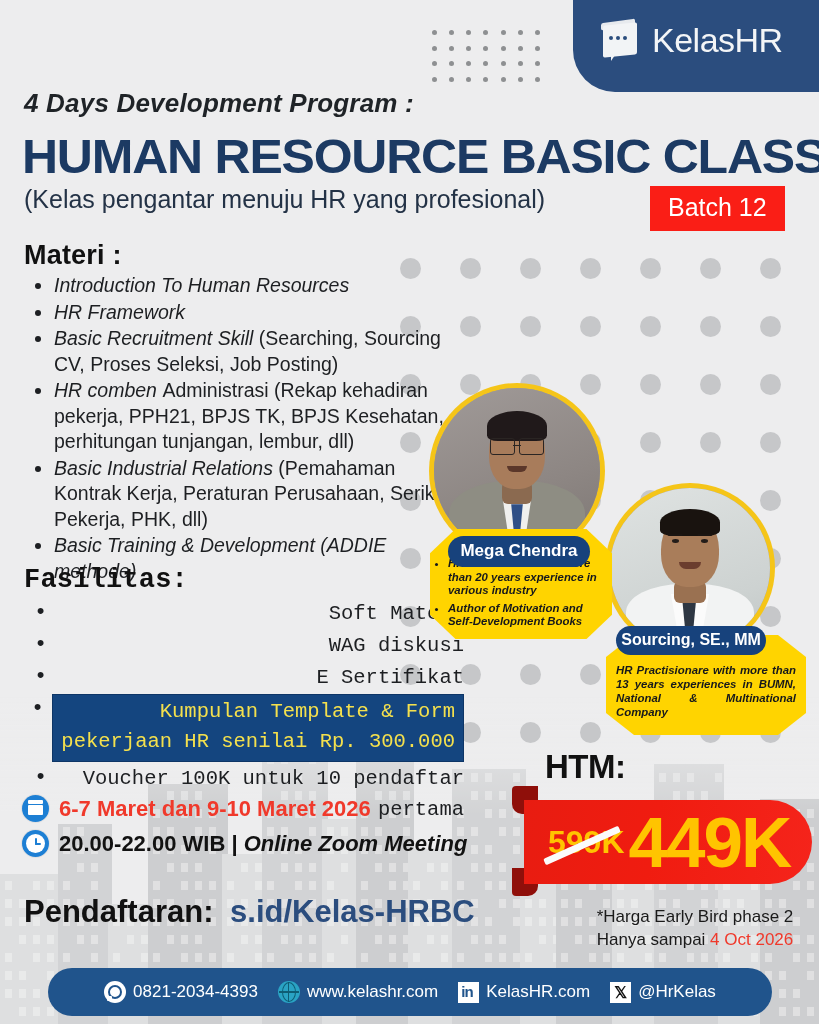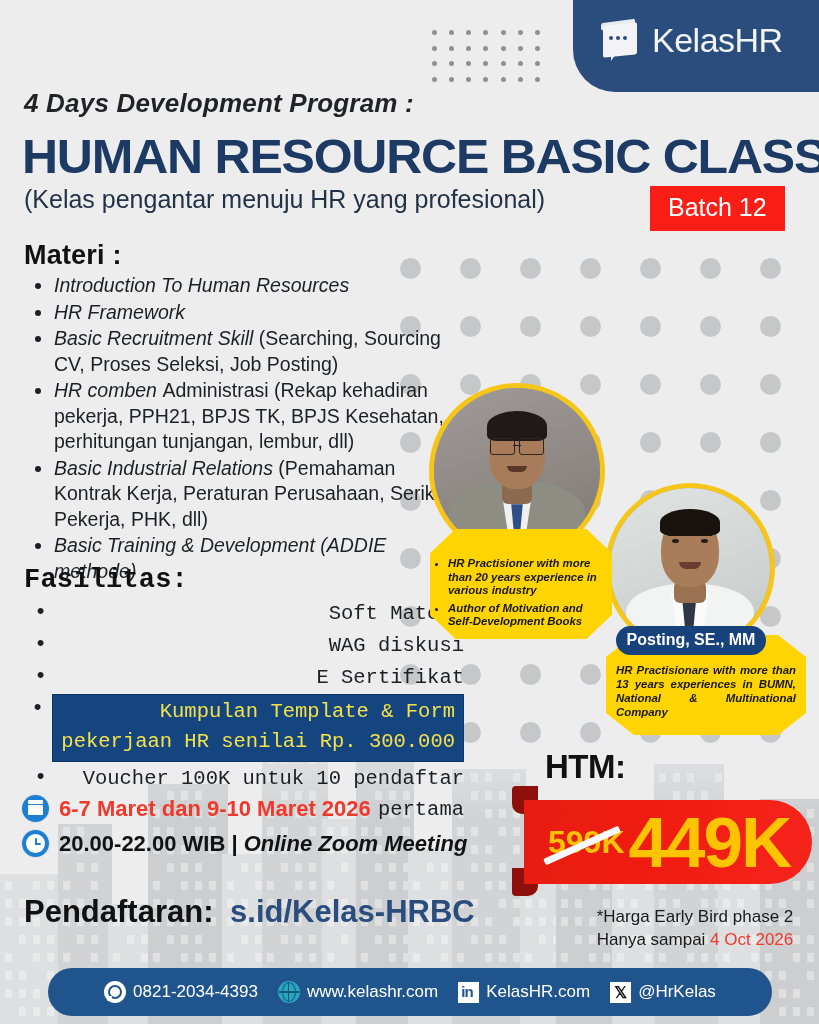--- a/index.html
+++ b/index.html
@@ -1013,20 +1013,21 @@
         <div class="f-head"></div>
         <div class="f-hair"></div>
         <div class="f-glass">
             <i class="l"></i>
             <i class="r"></i>
             <b></b>
           </div>
         <div class="f-mouth"></div>
       </div>
     </div>
+    <div class="spk-name">Mega Chendra</div>
   </div>
 
   <div class="spk spk2">
     <div class="spk-card">
       <div class="inner">
         <p>HR Practisionare with more than 13 years experiences in BUMN, National &amp; Multinational Company</p>
       </div>
     </div>
     <div class="spk-photo">
       <div class="face p2">
@@ -1037,21 +1038,21 @@
         <div class="f-neck"></div>
         <div class="f-head"></div>
         <div class="f-hair"></div>
         <div class="f-brow l"></div>
           <div class="f-brow r"></div>
         <div class="f-eye l"></div>
           <div class="f-eye r"></div>
         <div class="f-mouth"></div>
       </div>
     </div>
-    <div class="spk-name">Posting, SE., MM</div>
+    <div class="spk-name">Sourcing, SE., MM</div>
   </div>
 
   <div class="htm-label">HTM:</div>
   <div class="ribbon-wrap">
     <div class="ribbon-tail-t"></div>
     <div class="ribbon-tail-b"></div>
     <div class="ribbon-body">
       <span class="price-old">599K</span>
       <span class="price-new">449K</span>
     </div>

